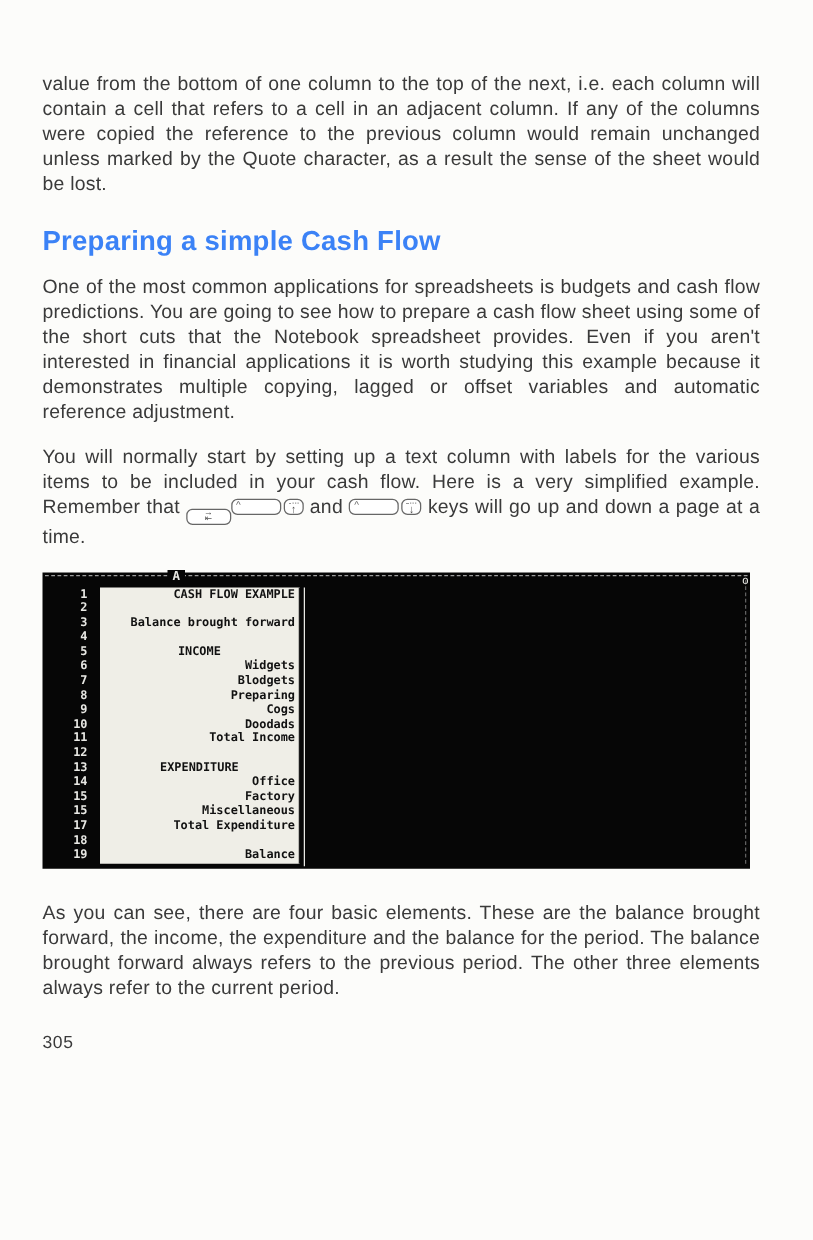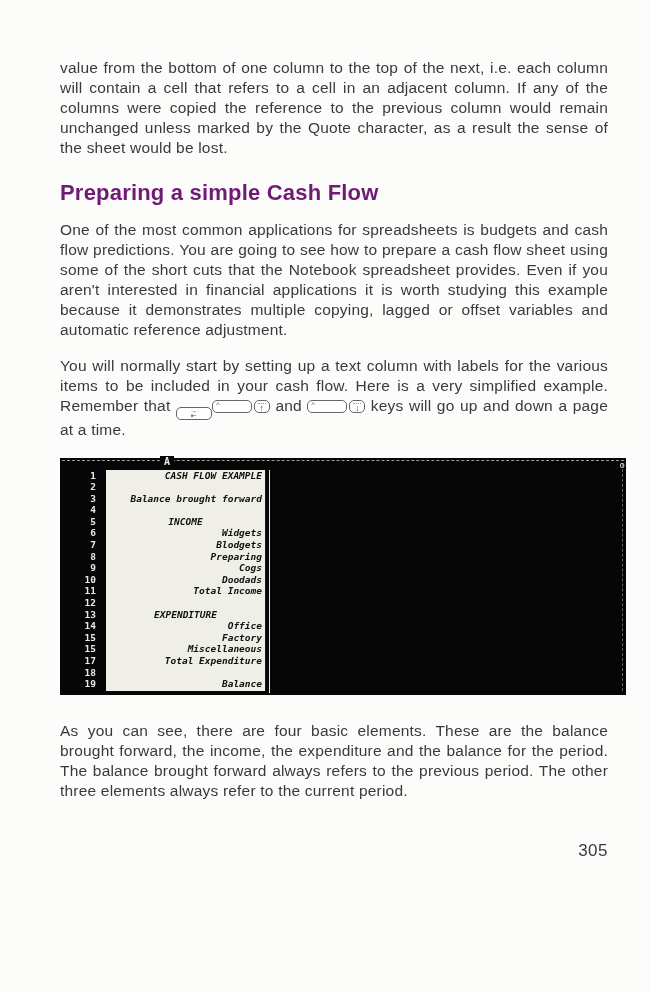--- a/index.html
+++ b/index.html
@@ -5,35 +5,35 @@
   html,body{margin:0;padding:0;background:#e9e9e7;}
   .page{
     position:relative;
     width:650px;height:992px;
     background:#fcfcfa;
     font-family:"Liberation Sans","DejaVu Sans",sans-serif;
     color:#333;
     overflow:hidden;
     margin:0 auto;
   }
-  .content{padding:58px 42px 0 60px;}
+  .content{padding:58px 42px 0 34px;}
   p.body-text{
     margin:0 0 16px 0;
     font-size:15.5px;
     line-height:20px;
     text-align:justify;
     color:#3a3a3a;
     letter-spacing:.2px;
   }
   h1.section-heading{
     margin:22px 0 14px 0;
     font-size:22px;
     line-height:26px;
     font-weight:700;
-    color:#701a75;
+    color:#3b82f6;
     letter-spacing:.2px;
   }
   
   .key{
     display:inline-flex;
     align-items:center;justify-content:center;
     border:1.4px solid #666;
     border-radius:5px;
     height:13px;
     background:#fff;
@@ -90,28 +90,28 @@
     background:#efeee7;
     border-right:1.5px solid #1a1a1a;
     box-sizing:border-box;
     color:#111;
     font-size:9.5px;font-weight:700;
   }
   .sheet-sep{
     position:absolute;top:12px;left:209px;width:0;height:223px;
     border-left:1.5px solid #e8e8e4;
   }
-  .cellrow{height:11.6px;line-height:11.6px;padding:0 3px;white-space:nowrap;overflow:hidden;font-style:italic;}
+  .cellrow{height:11.6px;line-height:11.6px;padding:0 3px;white-space:nowrap;overflow:hidden;}
   .cellrow.right{text-align:right;}
   .cellrow.left{text-align:center;}
   
   .page-number{
-    margin-top:40px;
-    text-align:right;
-    font-size:17px;color:#3a3a3a;letter-spacing:.5px;
+    margin-top:24px;
+    text-align:left;
+    font-size:14px;color:#3a3a3a;letter-spacing:.5px;
   }
 </style>
 </head>
 <body>
 
 <div class="page">
   <div class="content">
 
     <p class="body-text">value from the bottom of one column to the top of the next, i.e. each column will contain a cell that refers to a cell in an adjacent column. If any of the columns were copied the reference to the previous column would remain unchanged unless marked by the Quote character, as a result the sense of the sheet would be lost.</p>
 

